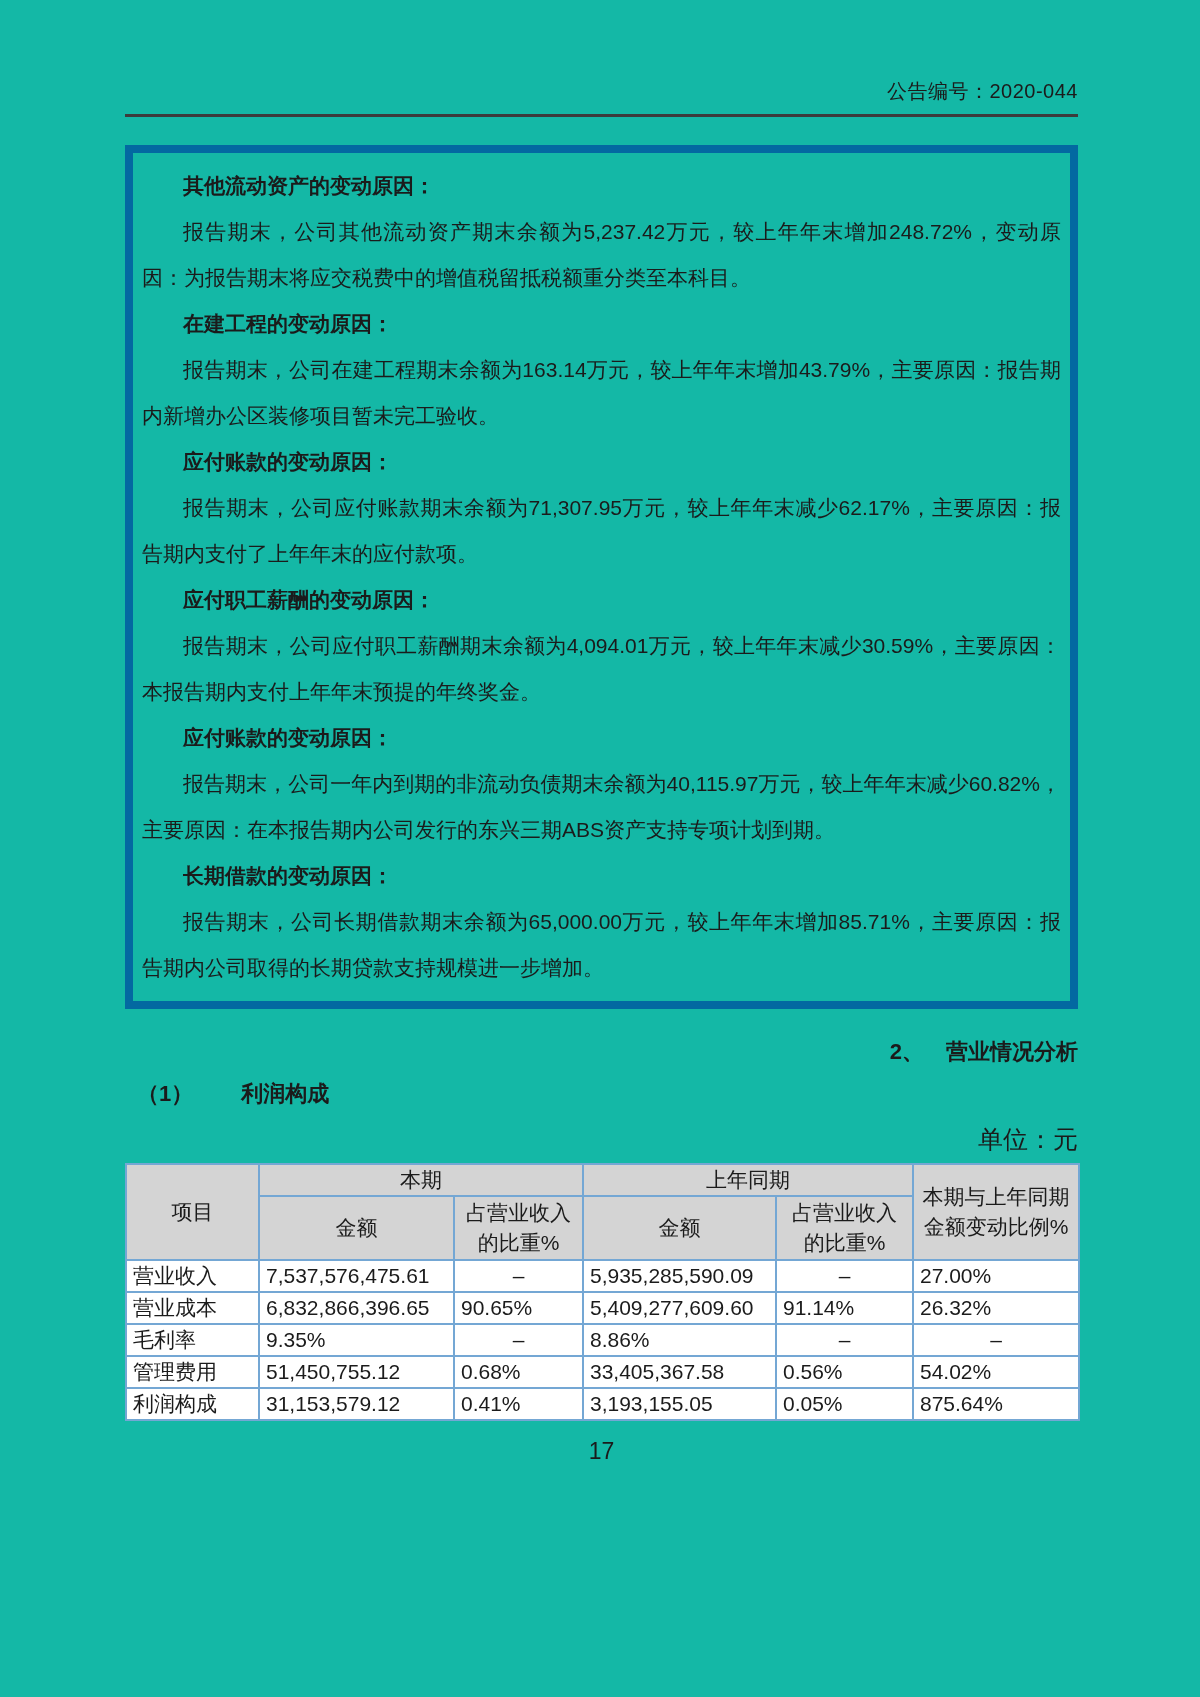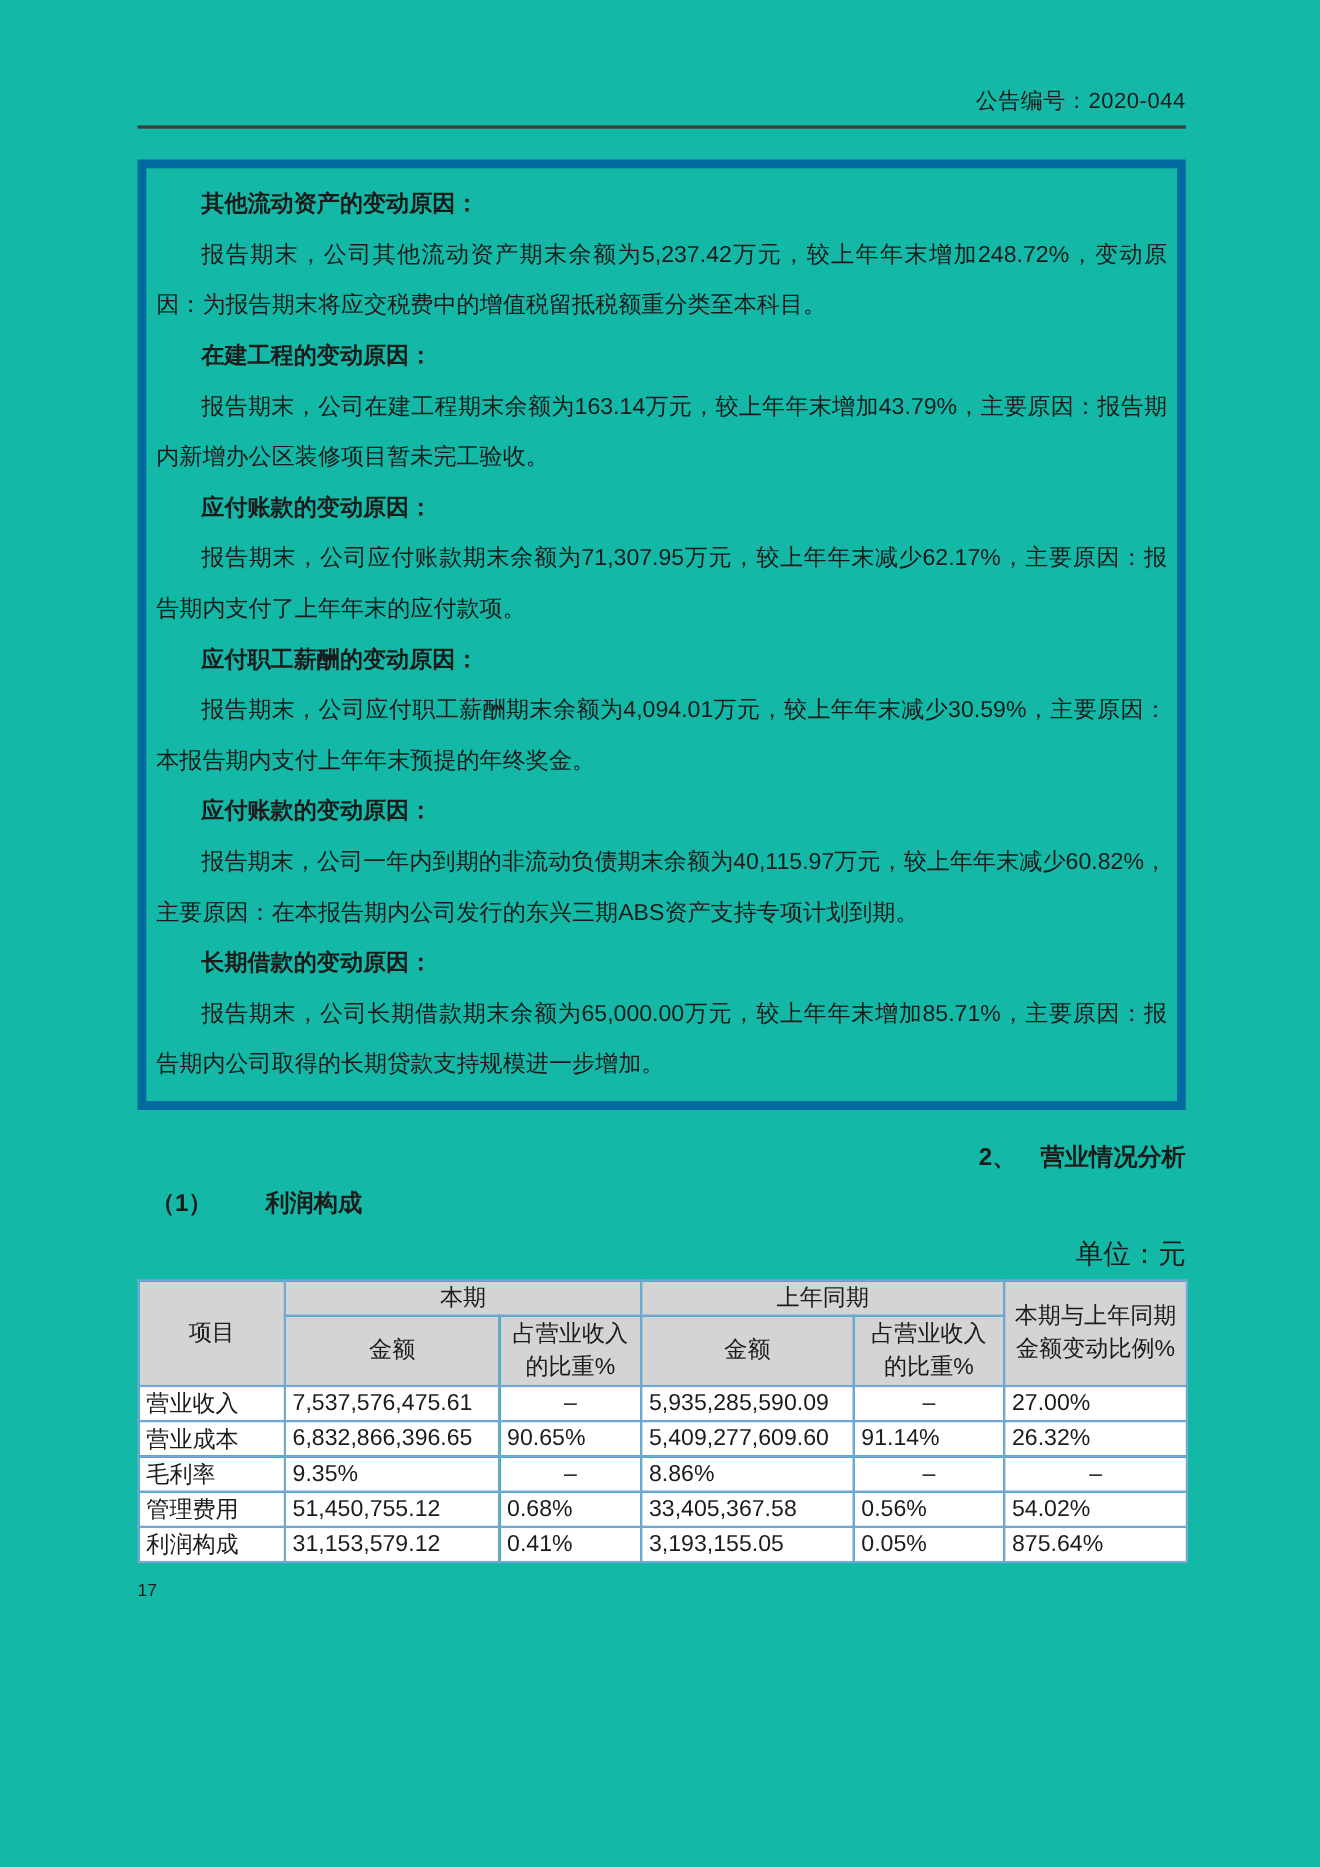--- a/index.html
+++ b/index.html
@@ -86,22 +86,22 @@
   }
   tr.hrow1 th { height:27px; }
   tr.hrow2 th { height:62px; }
   table.profit tbody td { height:30px; background:#ffffff; }
   td.label { text-align:left; padding-left:9px; }
   td.num   { text-align:left; padding-right:13px; }
   td.dash  { text-align:center; }
 
   .page-number {
     margin-top:17px;
-    text-align:left;
-    font-size:16px;
+    text-align:center;
+    font-size:23px;
   }
 </style>
 </head>
 <body>
 
 <div class="page">
   <div class="content">
 
     <div class="doc-header">公告编号：2020-044</div>
     <hr class="header-rule">

